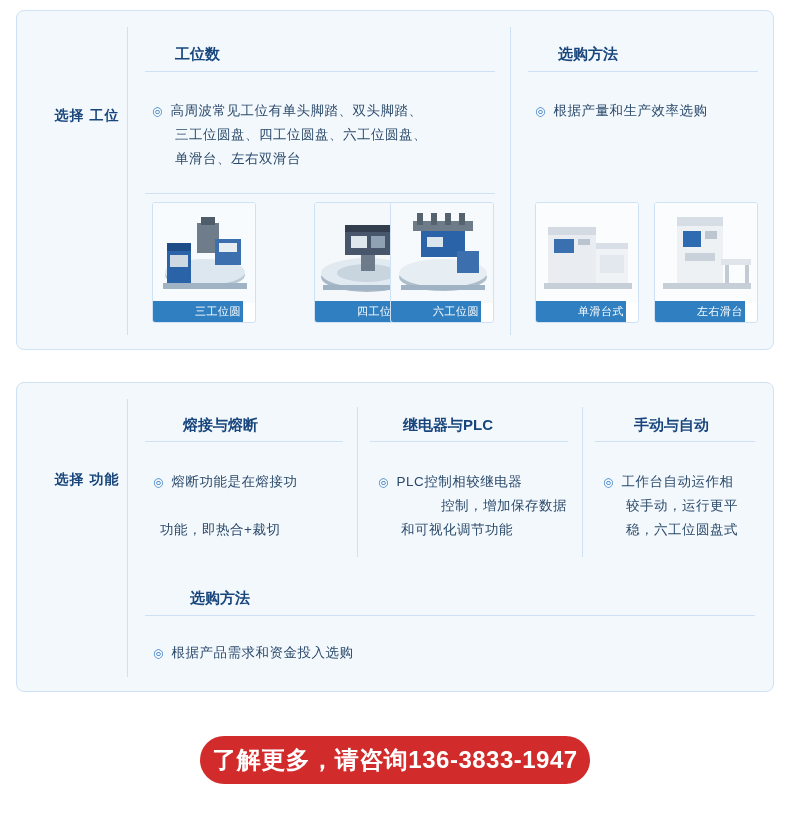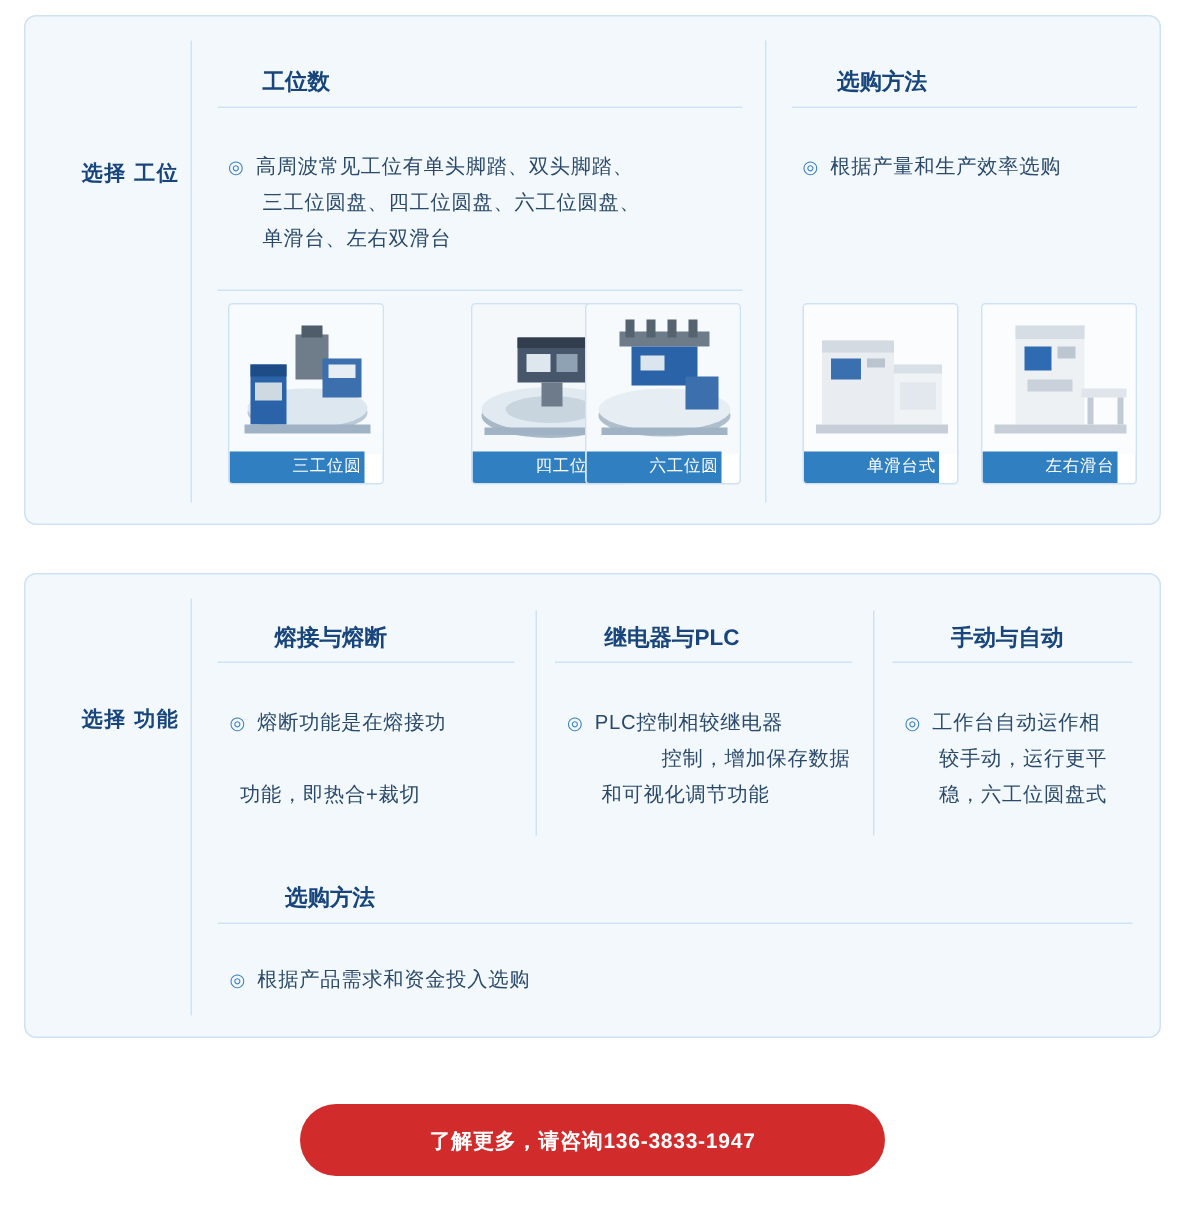--- a/index.html
+++ b/index.html
@@ -100,21 +100,21 @@
   
   #cta {
     position: absolute;
     left: 200px;
     top: 736px;
     width: 390px;
     height: 48px;
     background: #d22b2b;
     border-radius: 24px;
     color: #ffffff;
-    font-size: 14px;
+    font-size: 24px;
     font-weight: bold;
     line-height: 48px;
     text-align: center;
     letter-spacing: 0.5px;
     cursor: pointer;
   }
 </style>
 </head>
 <body>
 

